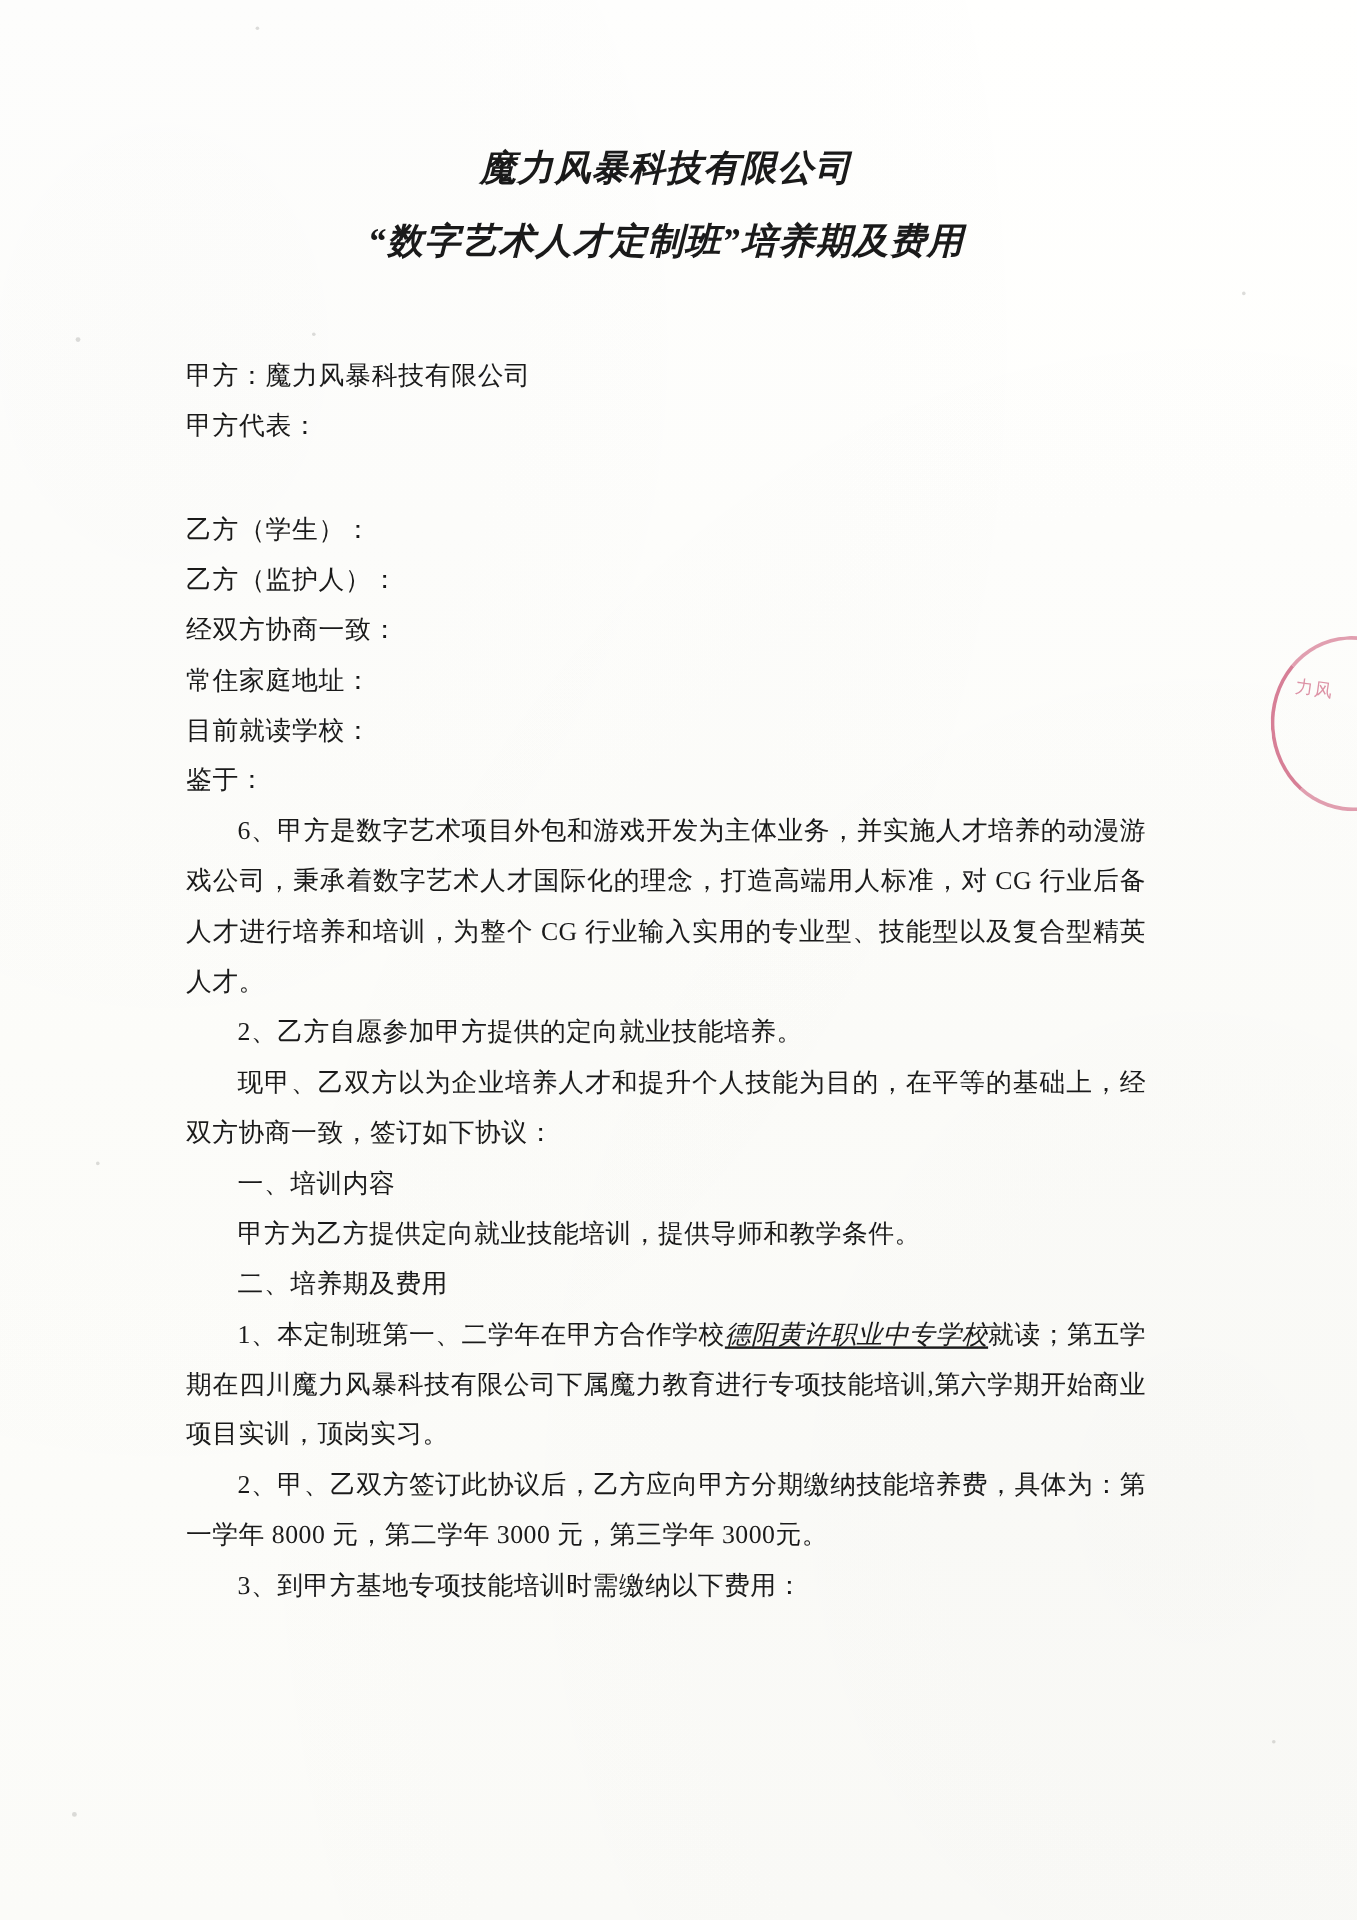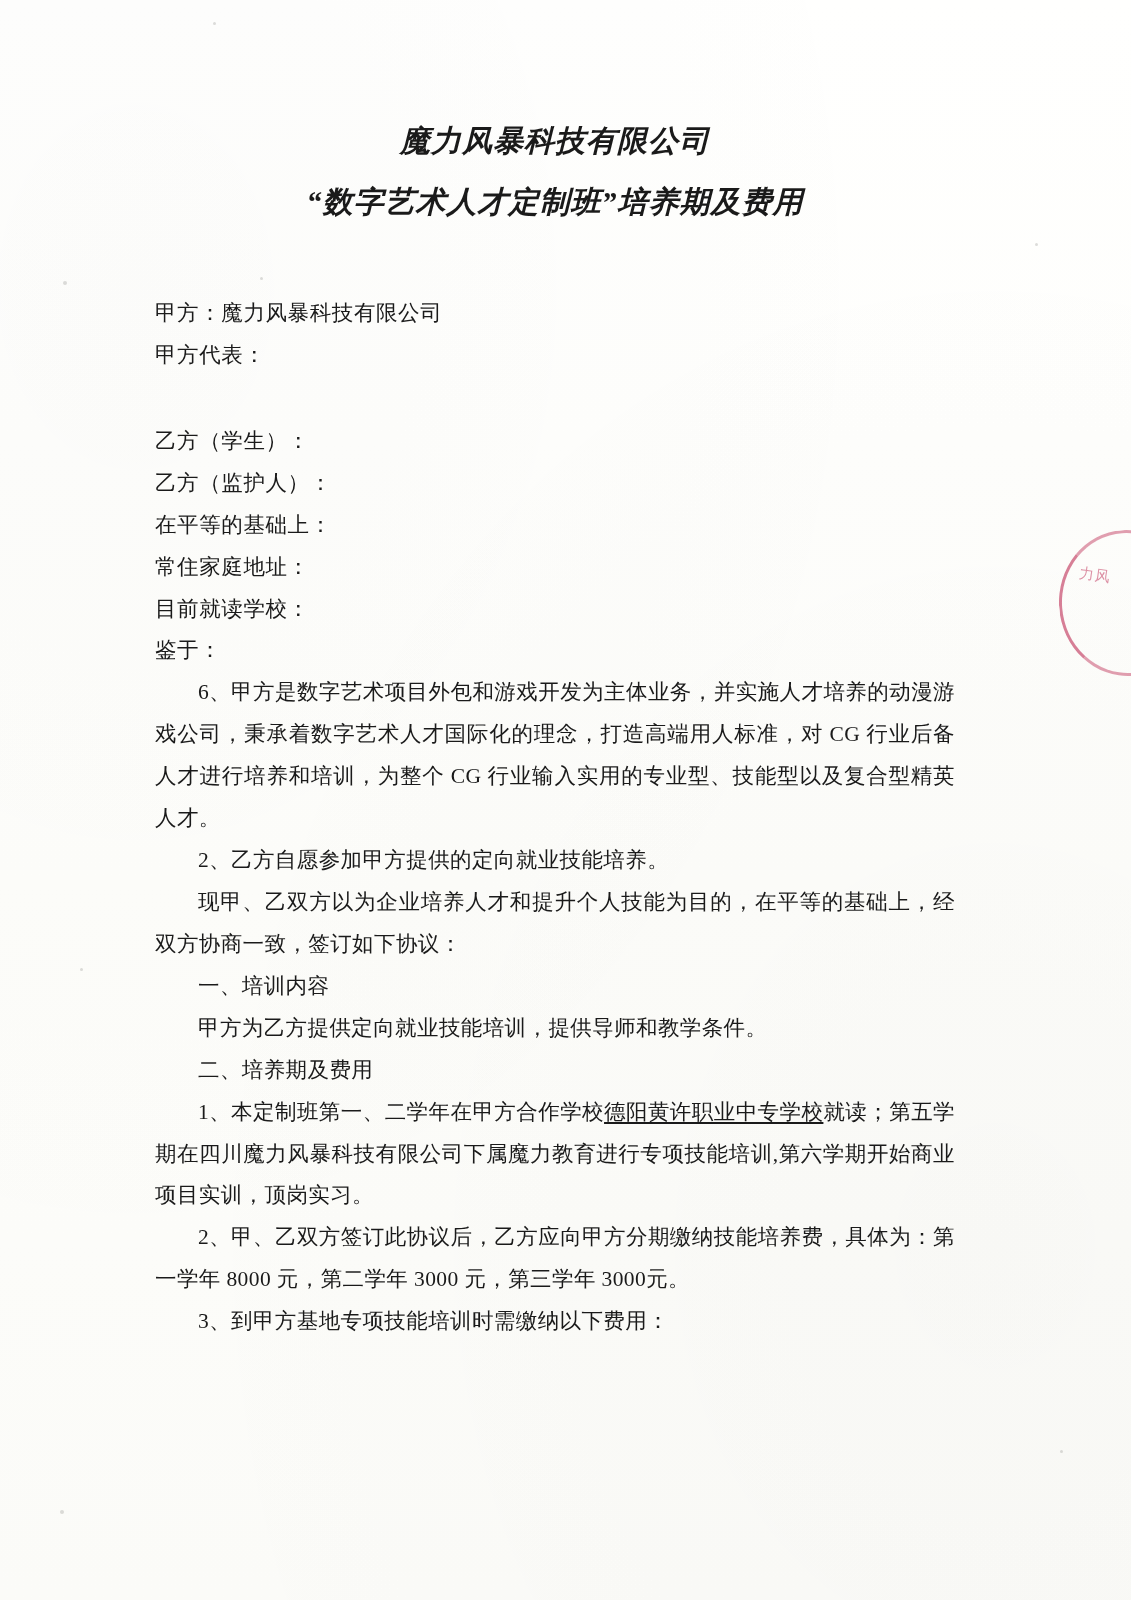--- a/index.html
+++ b/index.html
@@ -69,20 +69,21 @@
     letter-spacing: 0.4px;
     text-align: justify;
     text-justify: inter-ideograph;
     margin: 0;
   }
   .indent { text-indent: 2em; }
 
   .underline-text {
     text-decoration: underline;
     text-underline-offset: 3px;
+    font-style: italic;
   }
 
   
   .stamp-fragment {
     position: absolute;
     right: 0px;
     top: 530px;
     width: 78px;
     height: 140px;
     pointer-events: none;
@@ -139,21 +140,21 @@
       <div class="line1">魔力风暴科技有限公司</div>
       <div class="line2">“数字艺术人才定制班”培养期及费用</div>
     </div>
 
     <div class="party-block">
       <div class="doc-line">甲方：魔力风暴科技有限公司</div>
       <div class="doc-line">甲方代表：</div>
       <div class="gap-lg"></div>
       <div class="doc-line">乙方（学生）：</div>
       <div class="doc-line">乙方（监护人）：</div>
-      <div class="doc-line">在平等的基础上：</div>
+      <div class="doc-line">经双方协商一致：</div>
       <div class="doc-line">常住家庭地址：</div>
       <div class="doc-line">目前就读学校：</div>
       <div class="doc-line">鉴于：</div>
     </div>
 
     <p class="para indent">6、甲方是数字艺术项目外包和游戏开发为主体业务，并实施人才培养的动漫游戏公司，秉承着数字艺术人才国际化的理念，打造高端用人标准，对 CG 行业后备人才进行培养和培训，为整个 CG 行业输入实用的专业型、技能型以及复合型精英人才。</p>
     <p class="para indent">2、乙方自愿参加甲方提供的定向就业技能培养。</p>
     <p class="para indent">现甲、乙双方以为企业培养人才和提升个人技能为目的，在平等的基础上，经双方协商一致，签订如下协议：</p>
 
     <p class="para indent">一、培训内容</p>

